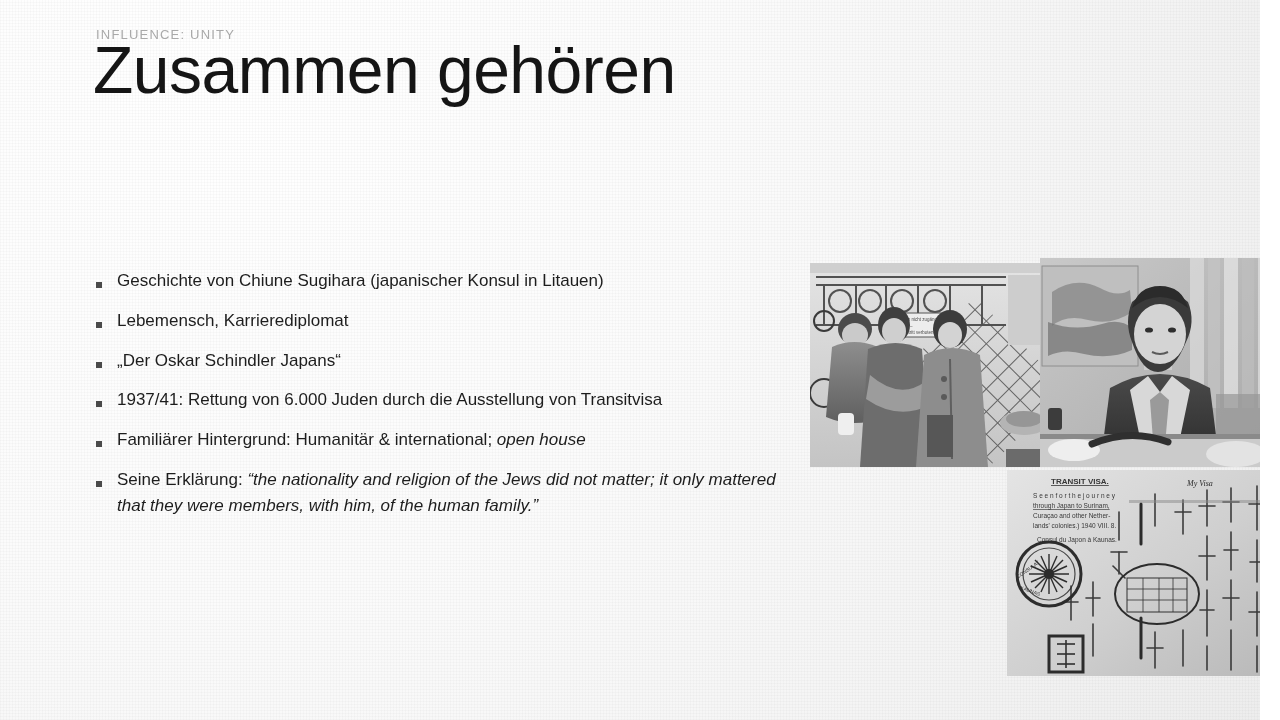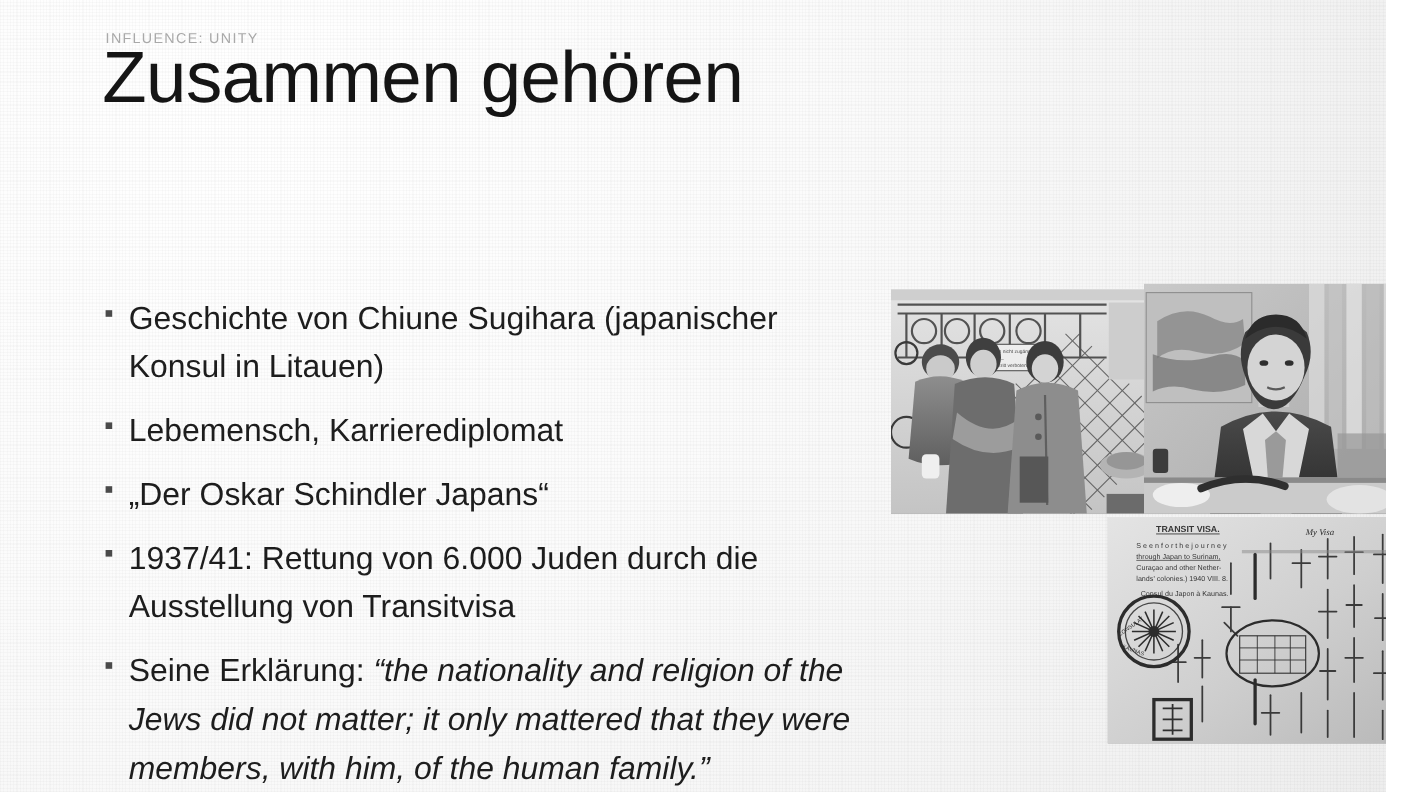--- a/index.html
+++ b/index.html
@@ -40,21 +40,21 @@
   }
   .bullet{
     display:flex;align-items:flex-start;
     margin-bottom:14px;
   }
   .bullet .marker{
     flex:0 0 auto;width:6px;height:6px;background:#4a4a4a;
     margin-top:14px;margin-right:15px;
   }
   .bullet .btext{
-    font-size:29px;line-height:1.52;color:#1d1d1d;
+    font-size:17px;line-height:1.52;color:#1d1d1d;
     font-weight:400;font-stretch:condensed;
   }
   .bullet .btext i{font-style:italic;}
 
   
   .photo{position:absolute;overflow:hidden;filter:grayscale(1);}
 
   .photo-family{left:810px;top:263px;width:230px;height:204px;
     background:linear-gradient(180deg,#d8d8d8,#bdbdbd 45%,#9d9d9d);}
   .photo-portrait{left:1040px;top:258px;width:240px;height:209px;
@@ -92,20 +92,24 @@
     <div class="bullet">
       <span class="marker"></span>
       <span class="btext">„Der Oskar Schindler Japans“</span>
     </div>
 
     <div class="bullet">
       <span class="marker"></span>
       <span class="btext">1937/41: Rettung von 6.000 Juden durch die Ausstellung von Transitvisa</span>
     </div>
 
+    <div class="bullet">
+      <span class="marker"></span>
+      <span class="btext"><span>Familiärer Hintergrund: Humanitär &amp; international; </span><i>open house</i></span>
+    </div>
 
     <div class="bullet">
       <span class="marker"></span>
       <span class="btext"><span>Seine Erklärung: </span><i>“the nationality and religion of the Jews did not matter; it only mattered that they were members, with him, of the human family.”</i></span>
     </div>
 
   </div>
 
   <div class="photo photo-family">
     <svg width="230" height="204" viewBox="0 0 230 204">

